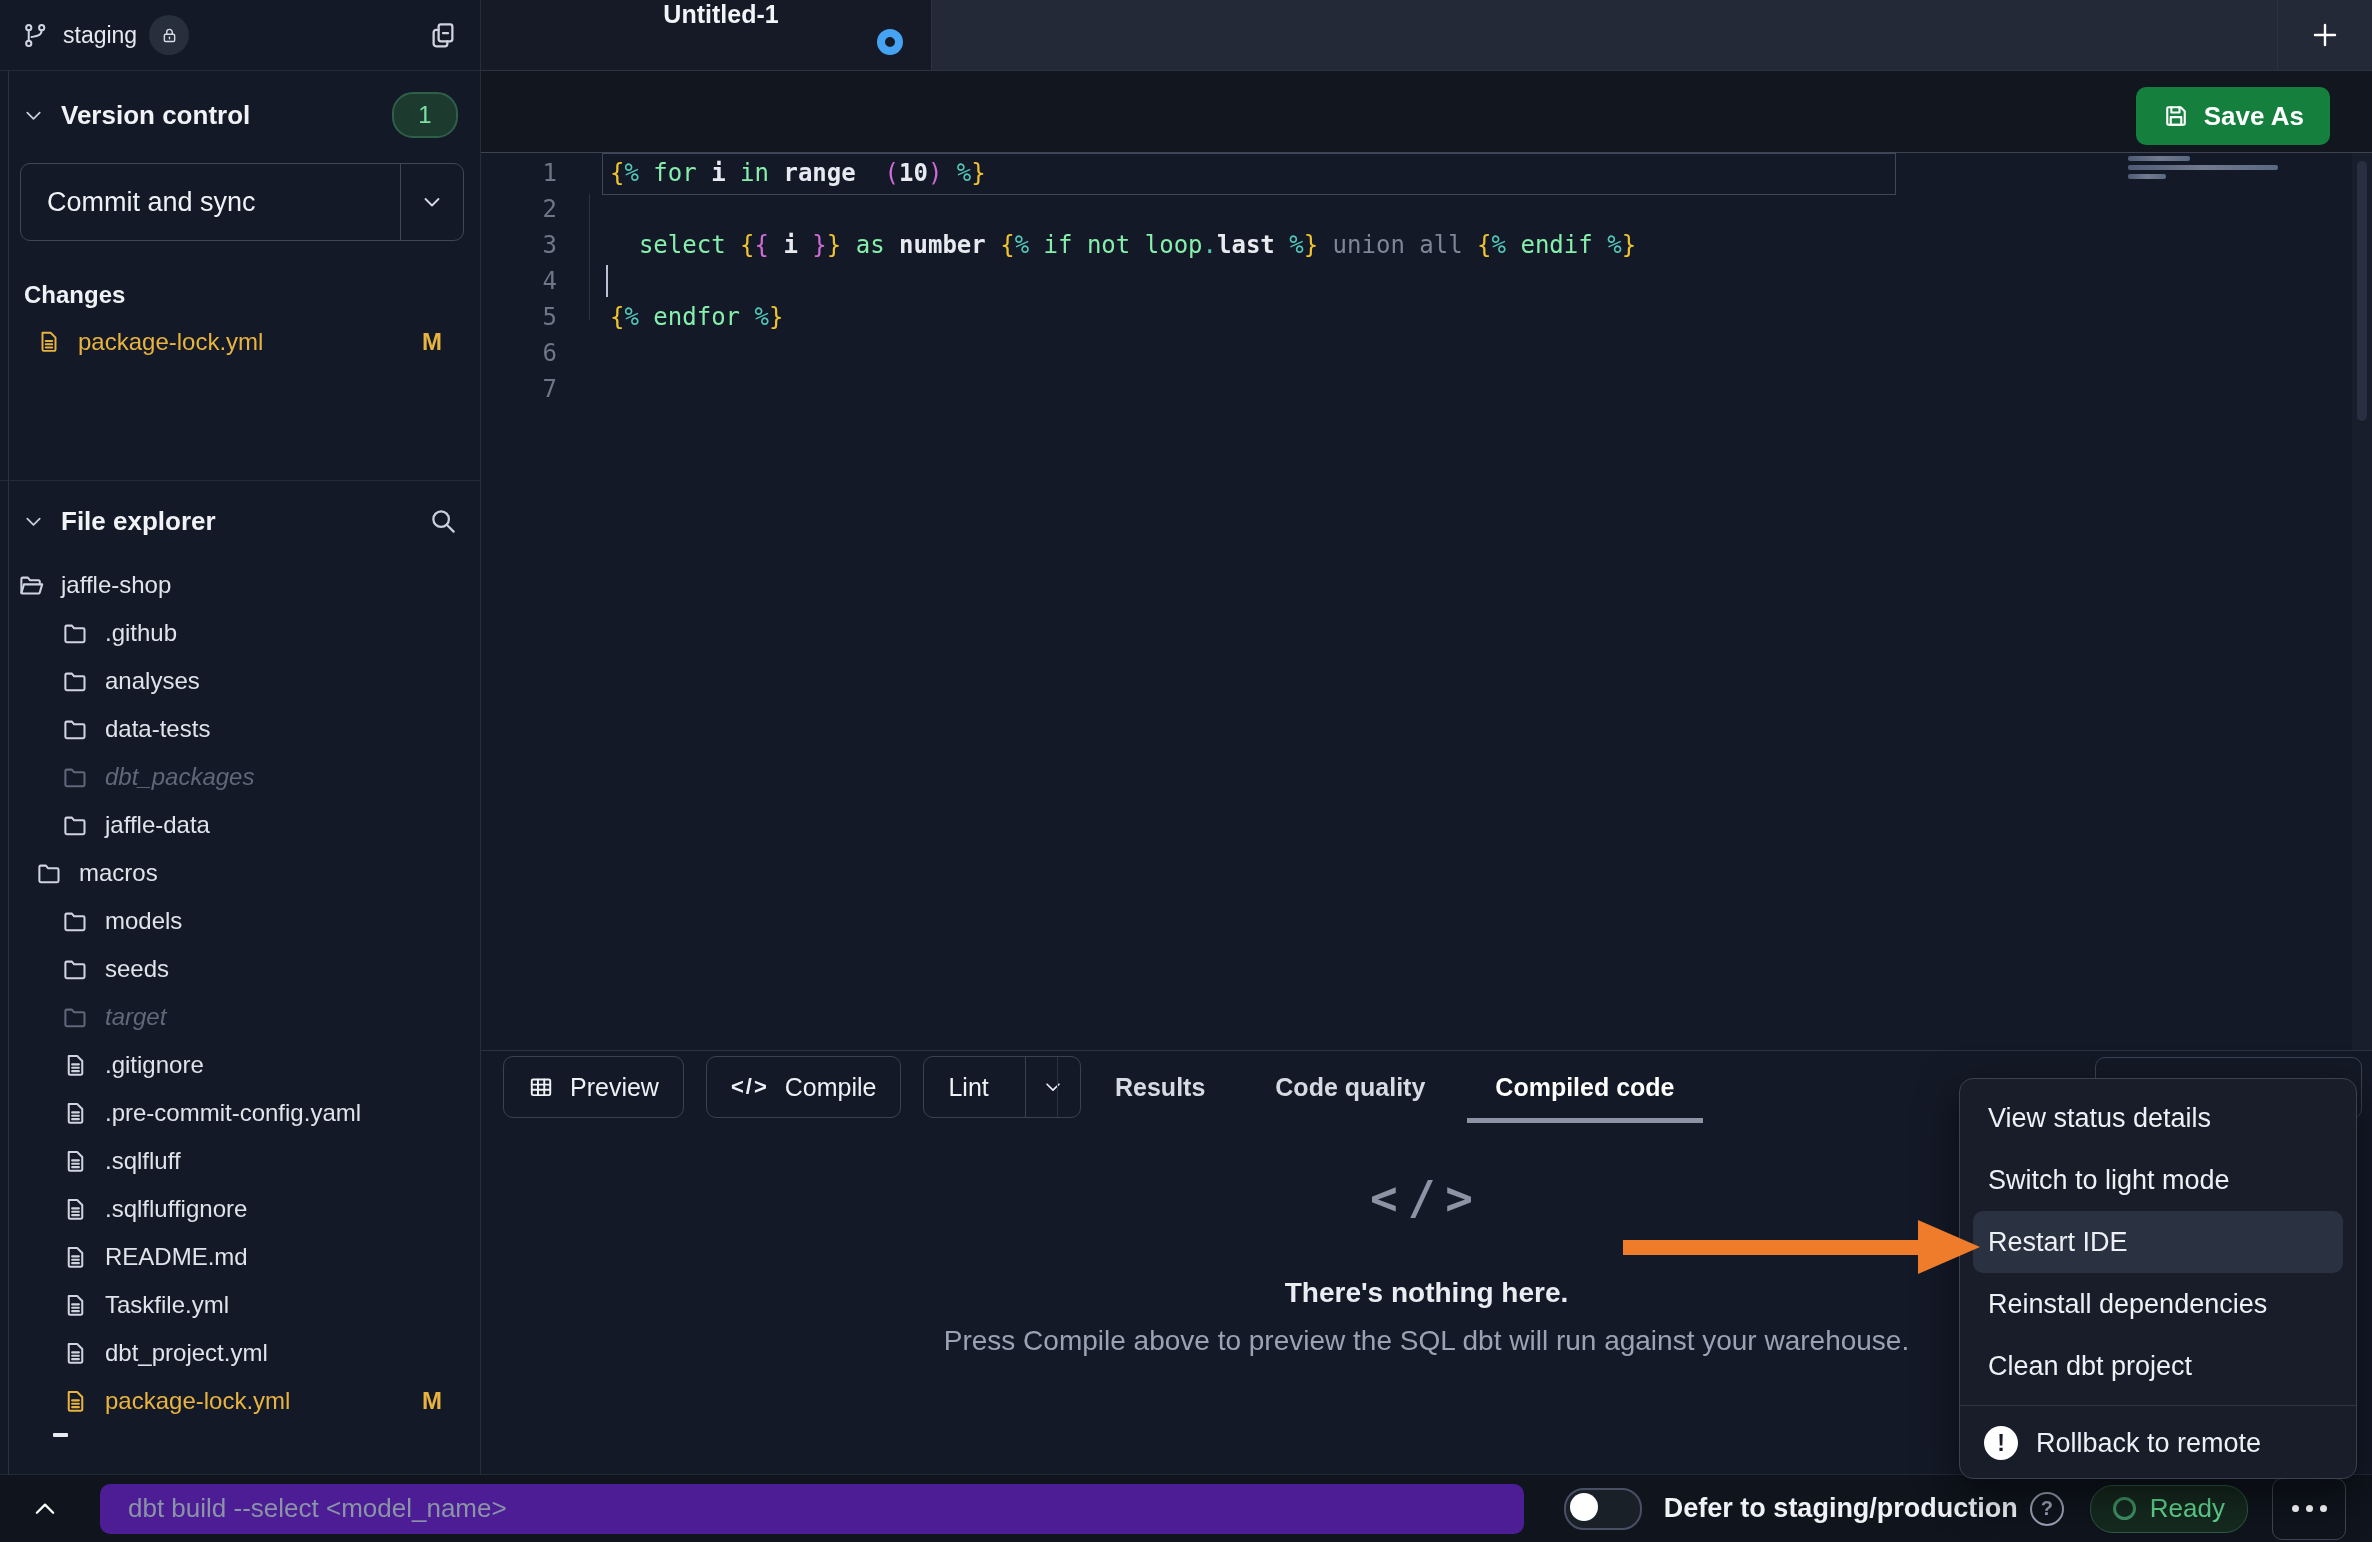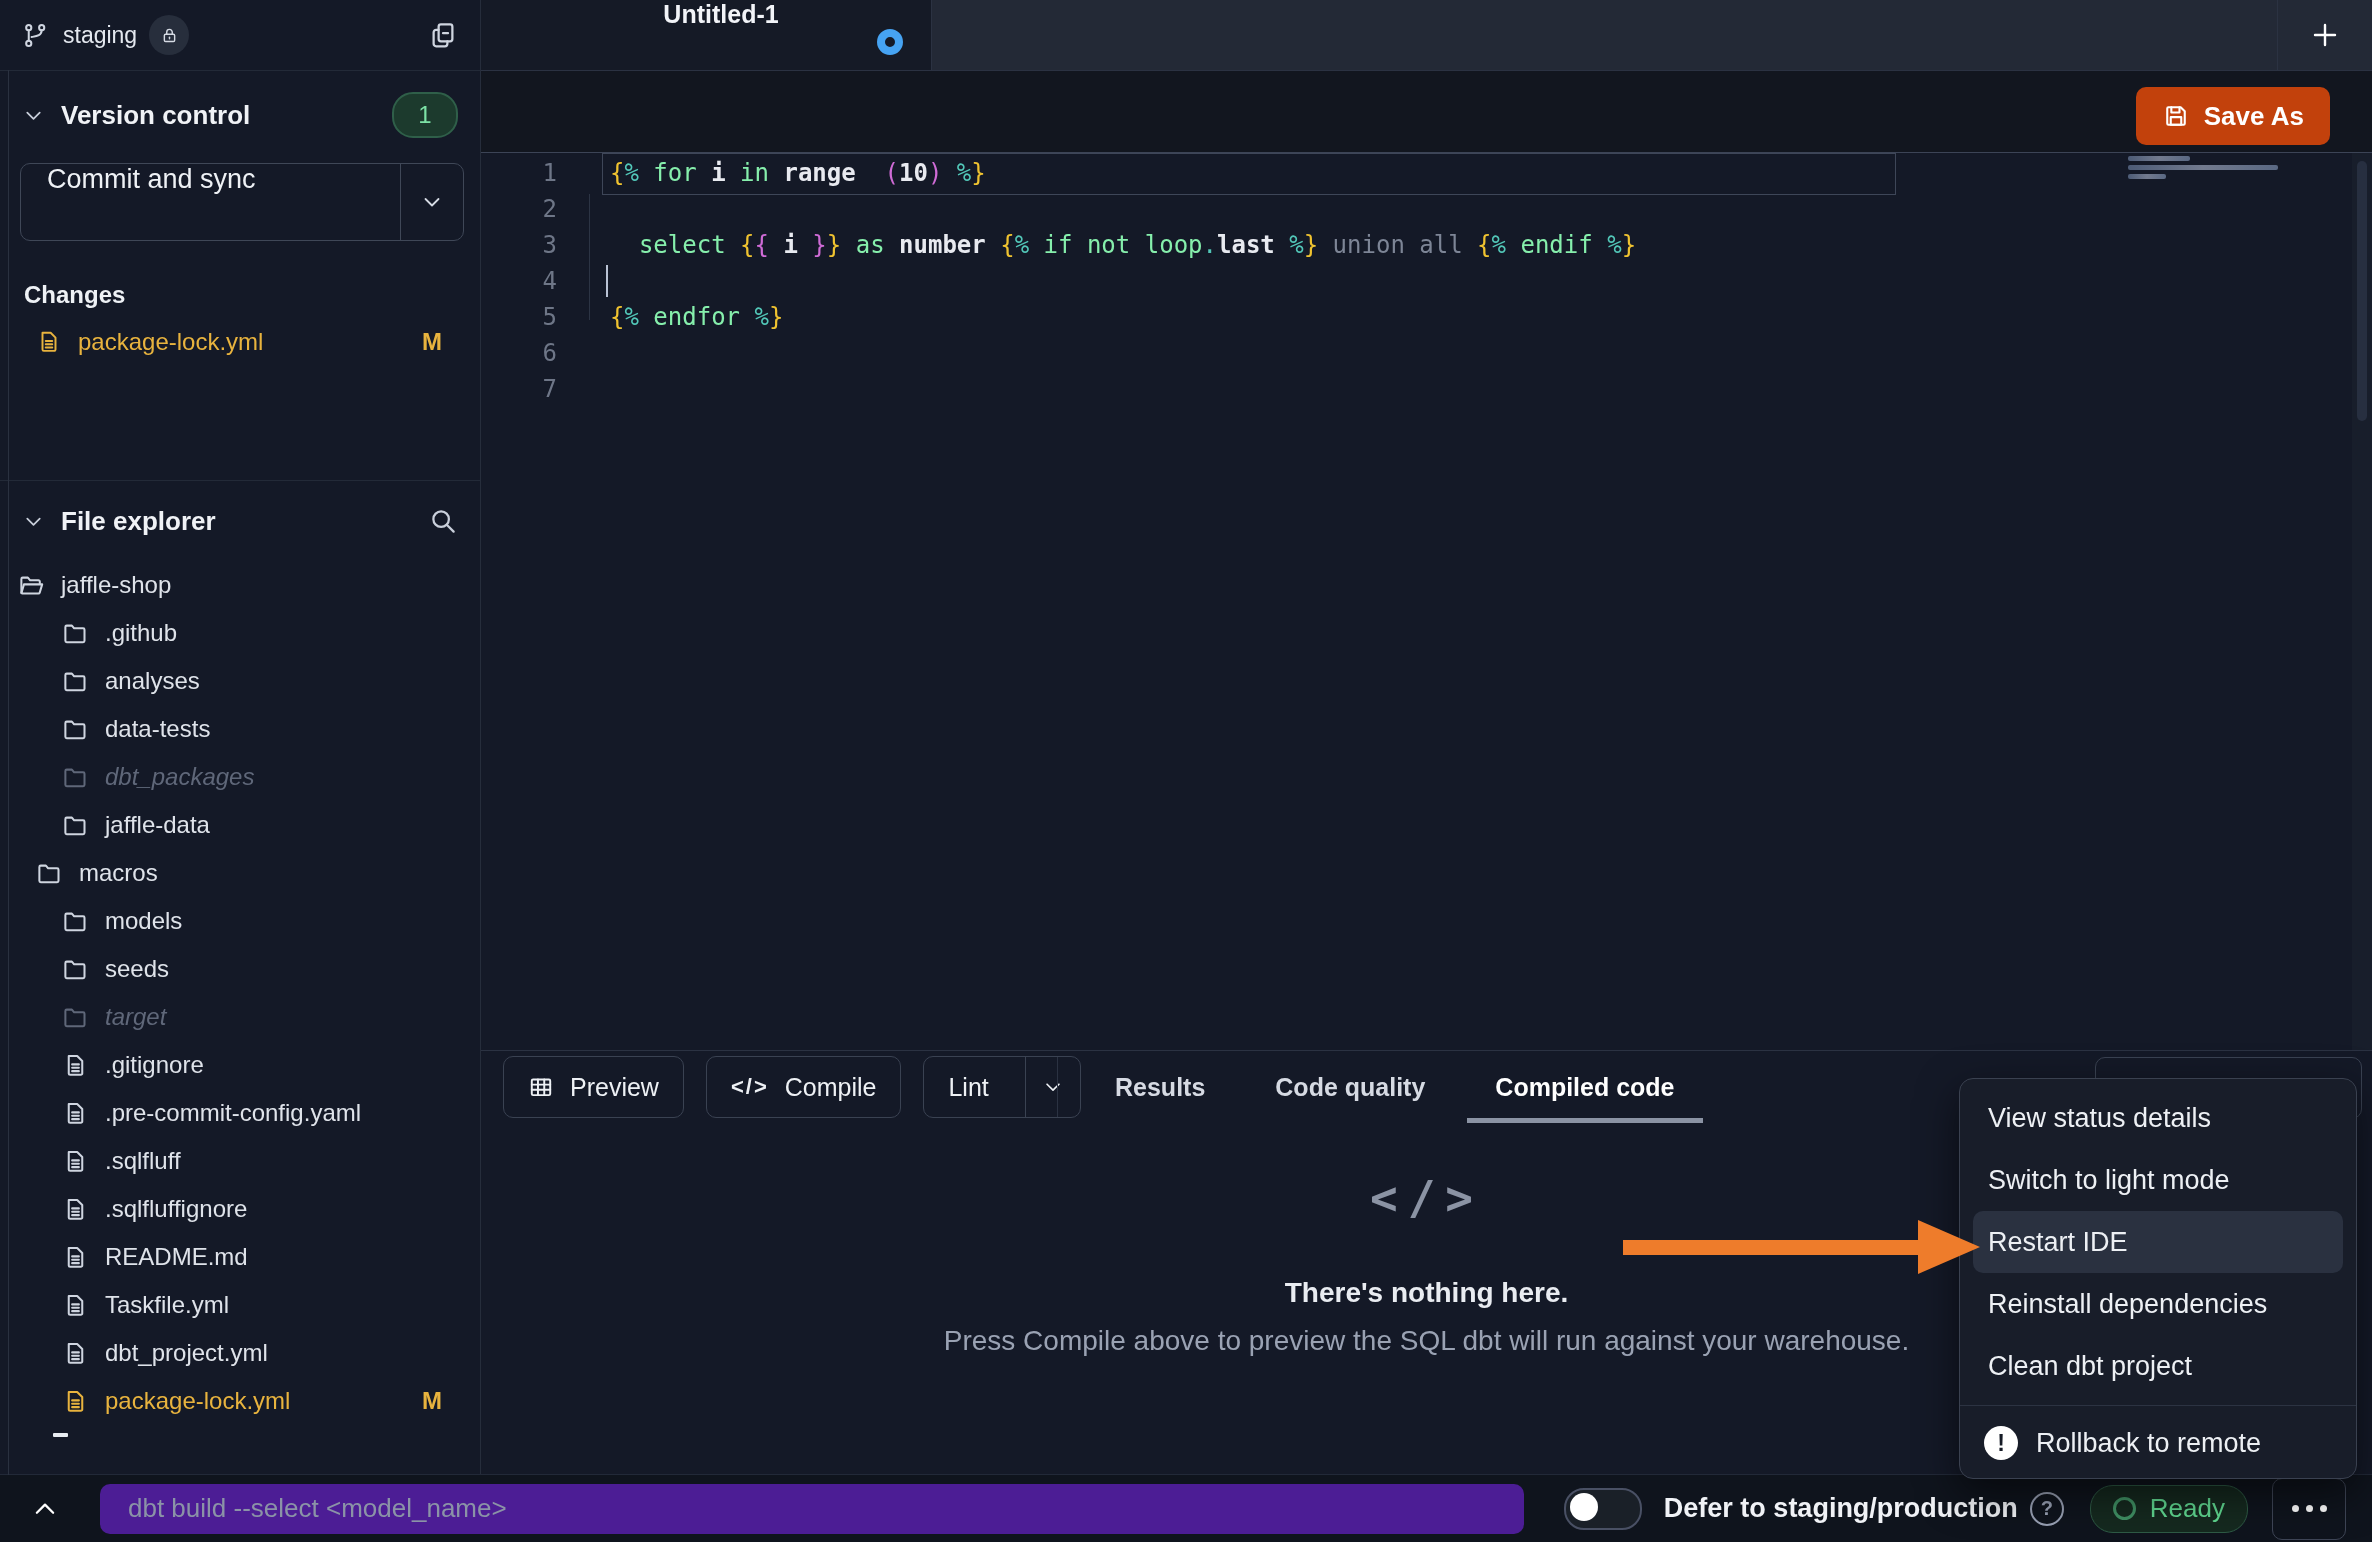--- a/index.html
+++ b/index.html
@@ -18,21 +18,21 @@
   .branch-name{font-size:23px;color:#e4e8ef;}
   .lock-pill{width:40px;height:40px;border-radius:50%;background:#272e3c;display:flex;align-items:center;justify-content:center;margin-left:12px;}
   .lock-pill .ic{width:19px;height:19px;color:#d6dbe4;}
   .copy-ic{width:30px;height:30px;color:#cfd5e0;margin-left:auto;}
 
   .vc-header{height:88px;display:flex;align-items:center;padding:0 22px;}
   .chev{width:23px;height:23px;color:#c9cfdb;margin-right:16px;}
   .sec-title{font-size:26px;font-weight:700;color:#f0f2f6;}
   .vc-badge{margin-left:auto;min-width:62px;height:42px;border-radius:21px;background:#1c3a2d;border:2px solid #2f5f49;
             color:#7de2a6;font-size:24px;display:flex;align-items:center;justify-content:center;}
-  .commit-btn{margin:4px 16px 0 20px;height:76px;border:1.5px solid #3f4757;border-radius:10px;display:flex;align-items:flex-start;background:transparent;}
+  .commit-btn{margin:4px 16px 0 20px;height:76px;border:1.5px solid #3f4757;border-radius:10px;display:flex;align-items:center;background:transparent;}
   .commit-label{font-size:27px;color:#eef1f5;padding-left:26px;flex:1;}
   .commit-chev{width:62px;align-self:stretch;border-left:1px solid #3f4757;display:flex;align-items:center;justify-content:center;}
   .commit-chev .ic{width:24px;height:24px;color:#d6dbe4;}
   .changes-label{margin:40px 0 10px 24px;font-size:24px;font-weight:700;color:#eef1f5;}
   .change-row{display:flex;align-items:center;height:46px;padding-left:36px;color:#e8b33e;font-size:24px;}
   .change-row .ic{width:26px;height:26px;margin-right:16px;color:#e8b33e;}
   .change-status{margin-left:auto;margin-right:38px;font-weight:700;color:#e8b33e;}
 
   .fe-section{position:absolute;left:0;right:0;top:480px;bottom:0;border-top:1px solid #232a38;overflow:hidden;}
   .fe-header{height:80px;display:flex;align-items:center;padding:0 22px;}
@@ -49,21 +49,21 @@
   
   .main{position:absolute;left:481px;top:0;right:0;bottom:67px;}
   .tabbar{position:relative;height:70px;background:#232936;border-bottom:1px solid #2b3242;display:flex;}
   .tab{width:450px;background:#151a26;border-right:1px solid #2b3242;display:flex;align-items:center;flex-direction:column;}
   .tab-title{font-size:25px;font-weight:700;color:#f2f4f8;padding-left:30px;}
   .tab-dot{margin-left:auto;margin-right:28px;width:10px;height:10px;border:8px solid #46a3f2;border-radius:50%;background:transparent;}
   .plus-zone{position:absolute;right:0;top:0;bottom:0;width:94px;border-left:1px solid #2b3242;display:flex;align-items:center;justify-content:center;}
   .plus-ic{width:32px;height:32px;color:#fff;}
 
   .ed-header{position:relative;height:82px;background:#12161f;}
-  .saveas-btn{position:absolute;right:42px;top:16px;height:58px;padding:0 26px;background:#c2410c;border:none;border-radius:10px;
+  .saveas-btn{position:absolute;right:42px;top:16px;height:58px;padding:0 26px;background:#15803d;border:none;border-radius:10px;
               display:flex;align-items:center;gap:14px;color:#fff;font-size:26px;font-weight:700;font-family:inherit;}
   .saveas-btn .ic{width:28px;height:28px;color:#fff;}
 
   .editor{position:absolute;left:0;right:0;top:152px;height:898px;background:#141927;border-top:1px solid #3c4456;
           font-family:"DejaVu Sans Mono",monospace;}
   .gutter{position:absolute;left:0;top:2px;width:76px;text-align:right;}
   .gnum{height:36px;line-height:36px;font-size:24px;color:#6e7687;}
   .codelines{position:absolute;left:129px;top:2px;right:180px;}
   .cline{height:36px;line-height:36px;font-size:24px;white-space:pre;}
   .tk-y{color:#f0c330;}.tk-t{color:#52c7b8;}.tk-b{color:#86efac;}

